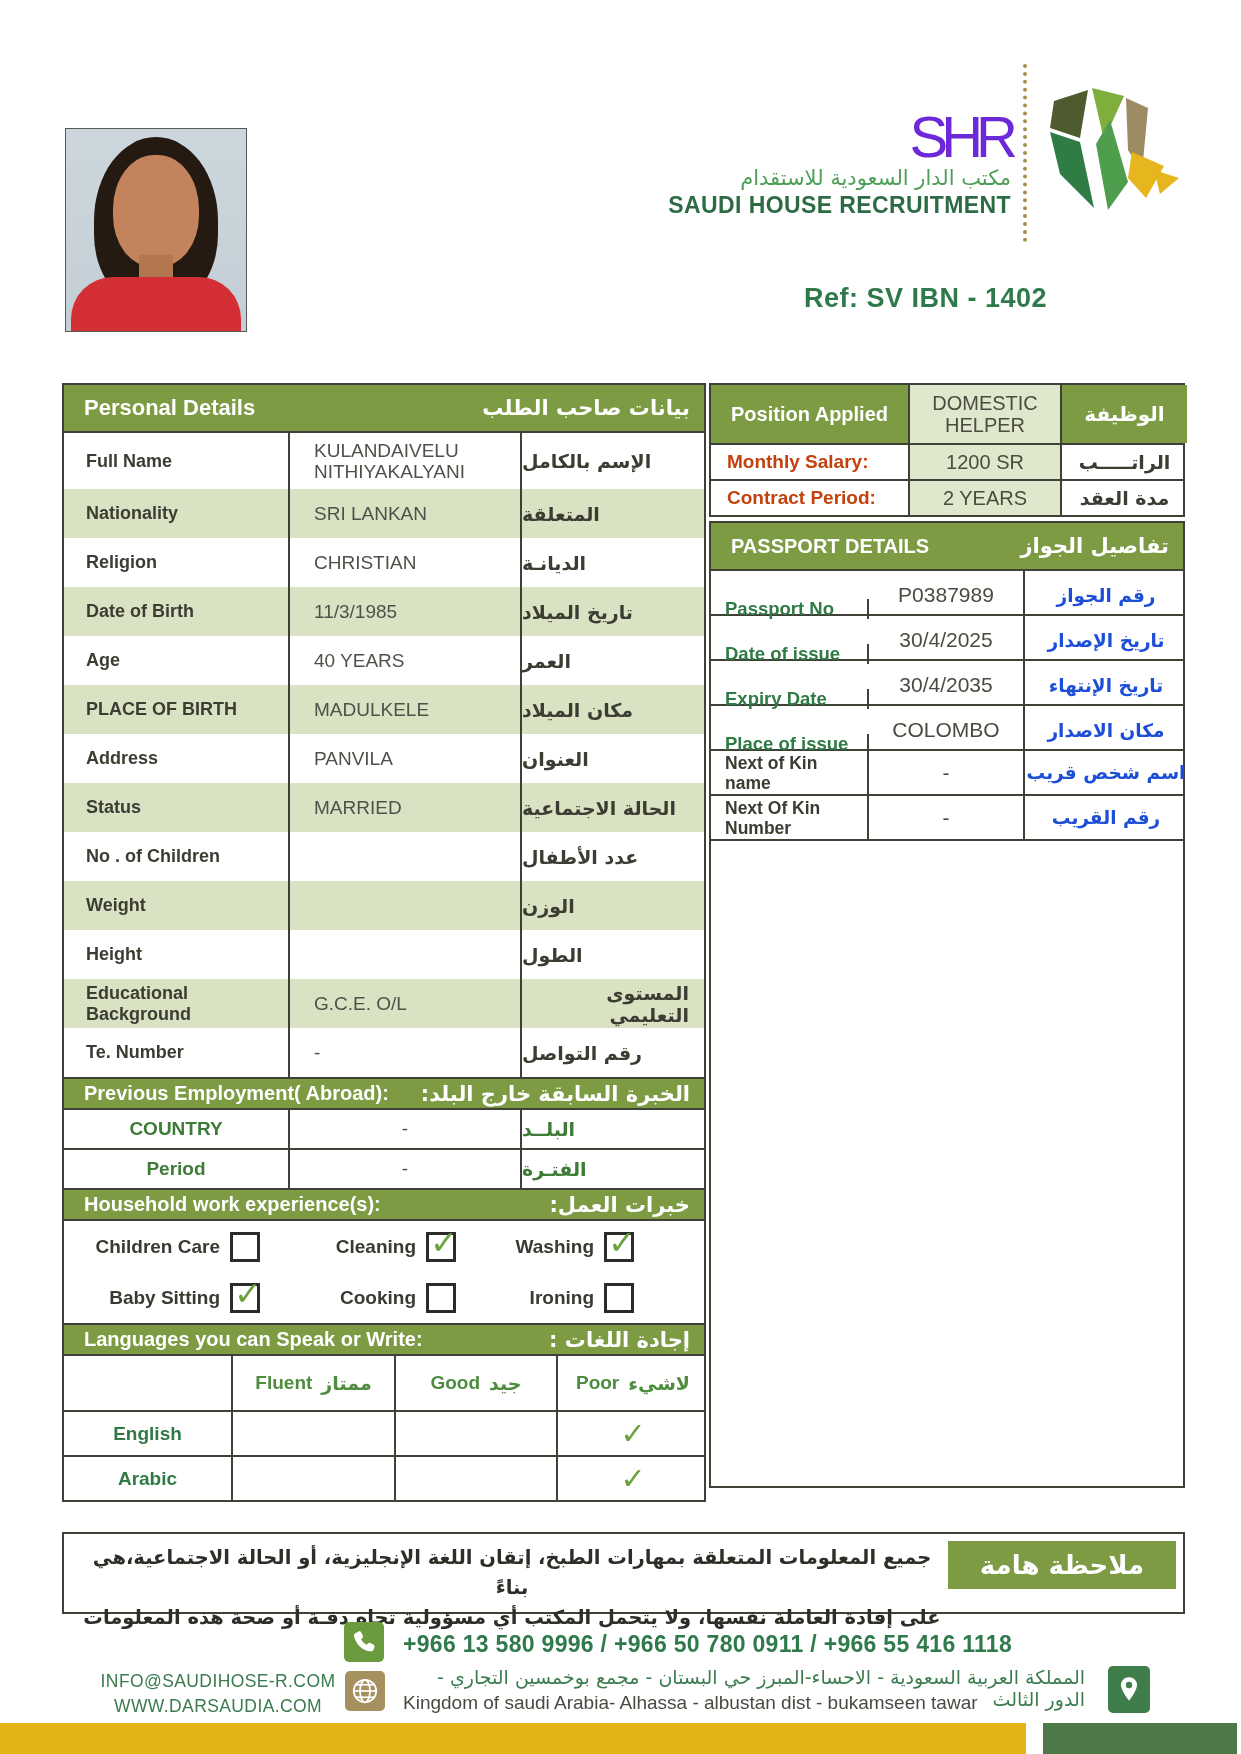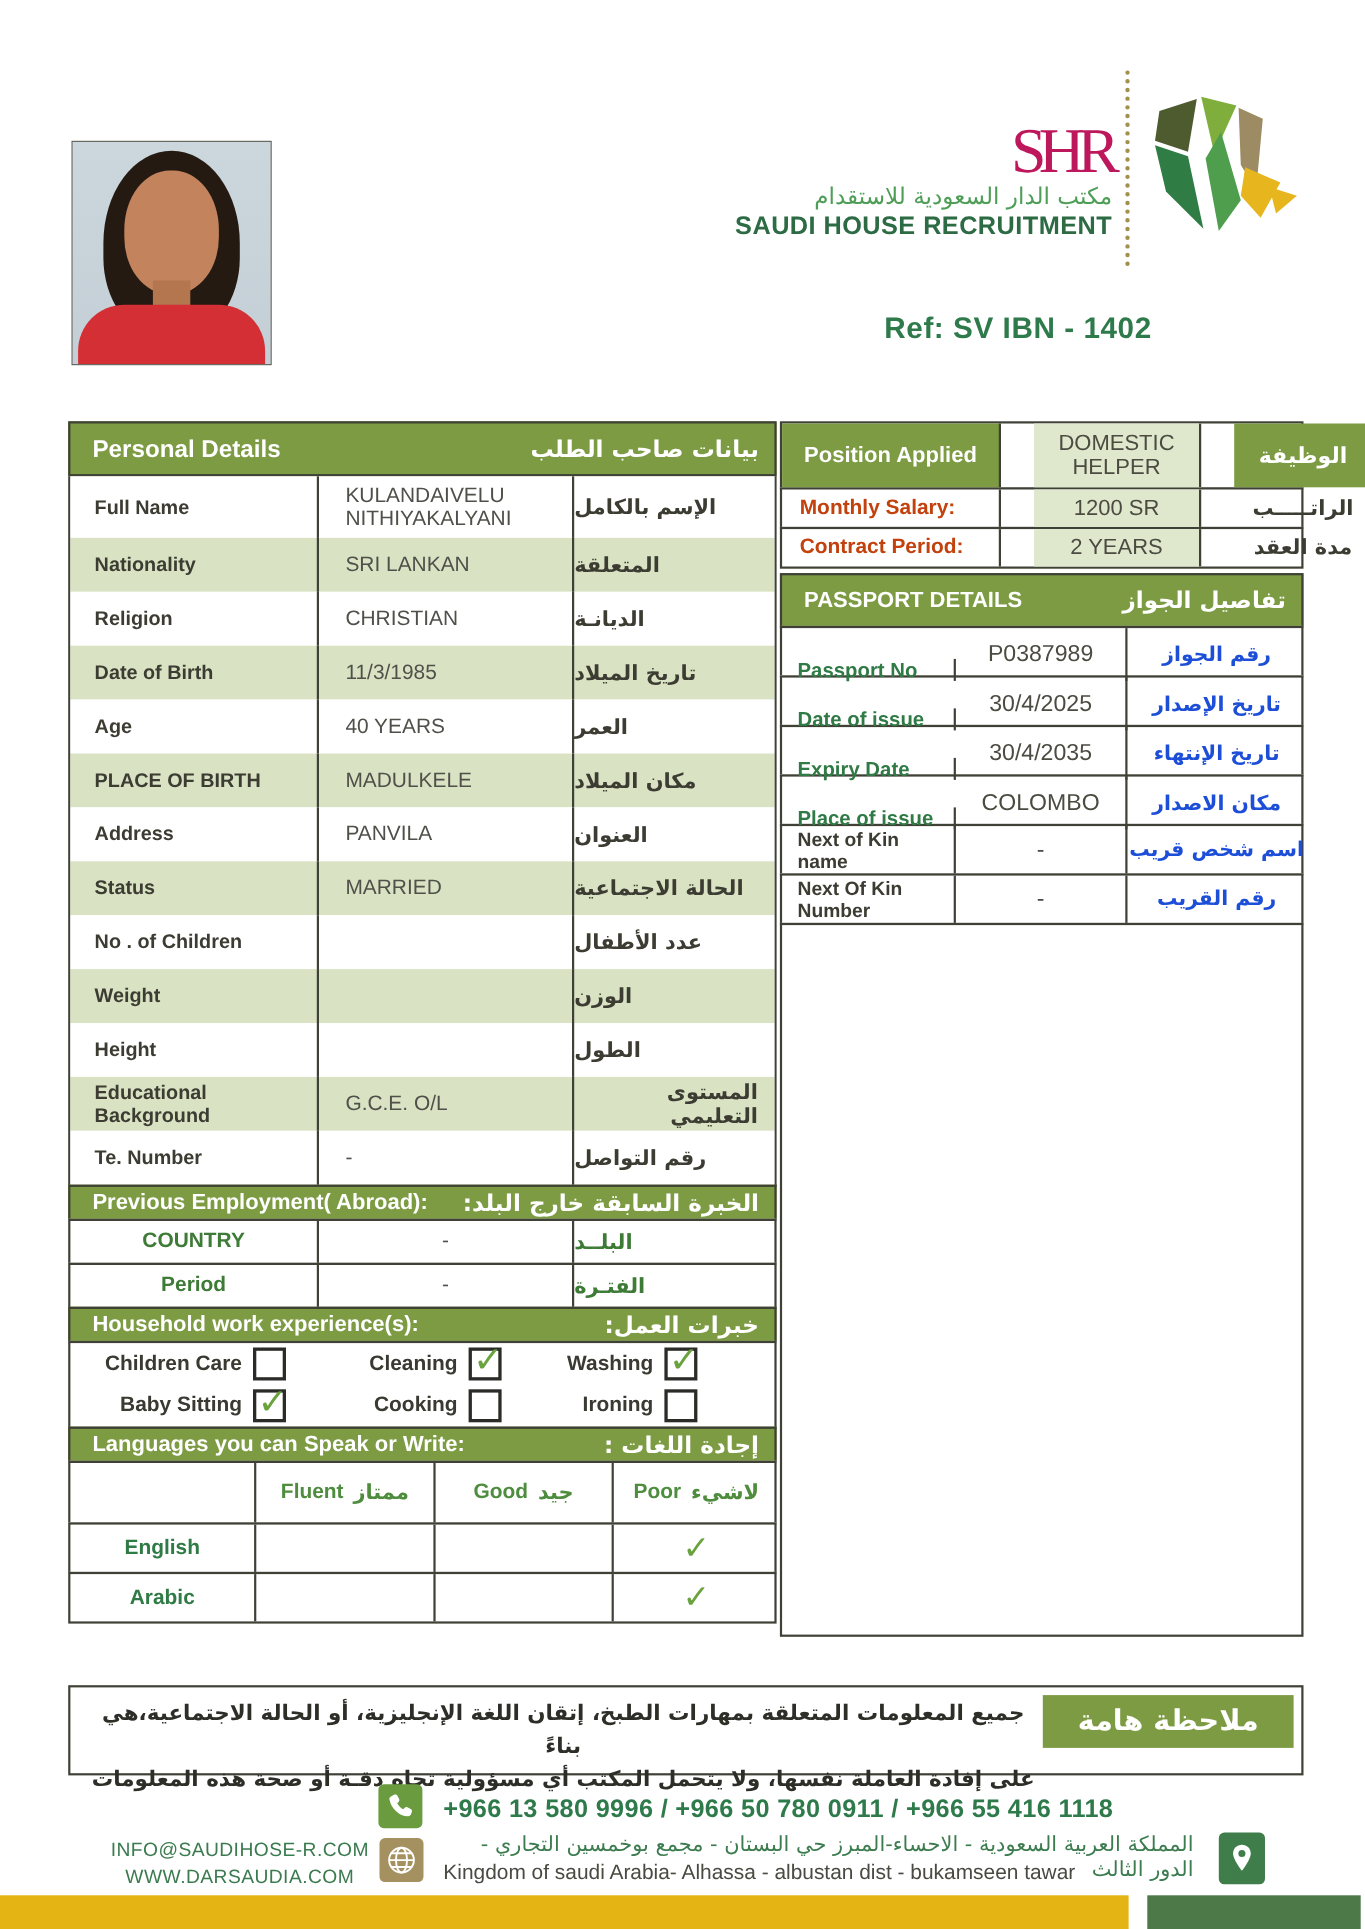--- a/index.html
+++ b/index.html
@@ -9,22 +9,22 @@
 
   
   .photo{position:absolute;left:65px;top:128px;width:180px;height:202px;
          background:linear-gradient(#ccd7dd,#c3ced6);border:1px solid #5a5a55;overflow:hidden;}
   .photo .hair{position:absolute;left:28px;top:8px;width:124px;height:168px;border-radius:50% 50% 42% 42%;background:#241a12;}
   .photo .face{position:absolute;left:47px;top:26px;width:86px;height:112px;border-radius:48% 48% 46% 46%;background:#c2835d;}
   .photo .neck{position:absolute;left:73px;top:126px;width:34px;height:32px;background:#b3764f;}
   .photo .shirt{position:absolute;left:5px;top:148px;width:170px;height:60px;border-radius:42px 42px 0 0;background:#d32f35;}
 
   .logo-block{position:absolute;top:112px;right:230px;text-align:right;}
-  .logo-brand{font-family:Liberation Serif, serif;font-size:58px;line-height:50px;
-              letter-spacing:-7px;color:#be185d;}
+  .logo-brand{font-family:Liberation Sans, sans-serif;font-size:58px;line-height:50px;
+              letter-spacing:-7px;color:#6d28d9;}
   .logo-arabic{font-size:21px;color:#4f9e57;margin-top:4px;font-family:"DejaVu Sans",sans-serif;}
   .logo-english{font-size:23px;font-weight:bold;color:#2d6b44;letter-spacing:0.4px;margin-top:2px;}
   .dotline{position:absolute;left:1023px;top:64px;height:178px;width:0;border-left:4px dotted #a3904d;}
   .mapsvg{position:absolute;left:1036px;top:86px;}
   .ref{position:absolute;top:283px;right:194px;font-size:27px;font-weight:600;color:#2e7a4b;letter-spacing:0.5px;}
 
   
   .greenbar{background:#7d9b43;border:2px solid #3f4036;color:#fff;display:flex;
             justify-content:space-between;align-items:center;box-sizing:border-box;padding:0 14px 0 20px;}
   .greenbar .en{font-weight:bold;font-size:20px;}
@@ -48,21 +48,21 @@
   
   .sechead{height:33px;margin-top:-2px;}
   .perow{display:grid;grid-template-columns:226px 232px 182px;height:42px;background:#fff;
          border:2px solid #3f4036;margin-top:-2px;box-sizing:border-box;}
   .perow .c{border-right:2px solid #3f4036;justify-content:center;}
   .perow .c:last-child{border-right:none;justify-content:flex-end;padding-right:15px;}
   .perow .gtx{color:#3e7b37;font-weight:bold;font-size:19px;}
   .perow .dash{color:#50504a;font-size:19px;}
 
   
-  .hh-box{border:2px solid #3f4036;margin-top:-2px;height:80px;box-sizing:border-box;background:#fff;
+  .hh-box{border:2px solid #3f4036;margin-top:-2px;height:106px;box-sizing:border-box;background:#fff;
           display:grid;grid-template-columns:208px 196px 236px;grid-template-rows:1fr 1fr;align-items:center;}
   .hh-item{display:flex;align-items:center;justify-content:flex-end;gap:10px;padding-right:12px;}
   .hh-item:nth-child(3n){padding-right:70px;}
   .hh-label{font-weight:bold;font-size:19px;color:#3a3a32;}
   .cbox{position:relative;width:30px;height:30px;border:3px solid #2b2b27;background:#fff;box-sizing:border-box;}
   .cbox .ck{position:absolute;left:1px;top:-12px;font-size:33px;font-weight:bold;color:#6aa23d;
             font-family:"DejaVu Sans",sans-serif;}
 
   
   .lrow{display:grid;grid-template-columns:169px 163px 162px 150px;background:#fff;
@@ -72,21 +72,21 @@
   .lrow .c{border-right:2px solid #3f4036;justify-content:center;gap:9px;}
   .lrow .c:last-child{border-right:none;}
   .lv-en{color:#4e8c3e;font-weight:bold;font-size:19px;}
   .lv-ar{color:#4e8c3e;font-weight:bold;font-size:19px;direction:rtl;font-family:"DejaVu Sans",sans-serif;}
   .lang-name{color:#2f7a45;font-weight:bold;font-size:19px;}
   .lck{color:#6aa23d;font-size:30px;font-weight:bold;font-family:"DejaVu Sans",sans-serif;}
 
   
   .right-col{position:absolute;left:709px;top:383px;width:476px;}
   .xrow{display:grid;grid-template-columns:199px 152px 125px;border:2px solid #3f4036;
-        margin-top:-2px;box-sizing:border-box;background:#fff;gap:30px;}
+        margin-top:-2px;box-sizing:border-box;background:#fff;}
   .xrow:first-child{margin-top:0;}
   .xrow.poshead{height:62px;}
   .xrow.thin{height:38px;}
   .xrow .c{border-right:2px solid #3f4036;}
   .xrow .c:last-child{border-right:none;}
   .poshead .xl,.poshead .xa{background:#7d9b43;color:#fff;font-weight:bold;justify-content:center;font-size:20px;}
   .xv{background:#dfe8cc;justify-content:center;text-align:center;font-size:20px;color:#4b4b41;line-height:22px;}
   .thin .xl{padding-left:16px;font-weight:bold;font-size:19px;color:#c2410c;}
   .thin .xa{justify-content:center;font-weight:bold;font-size:19px;color:#3c3c33;}
 

